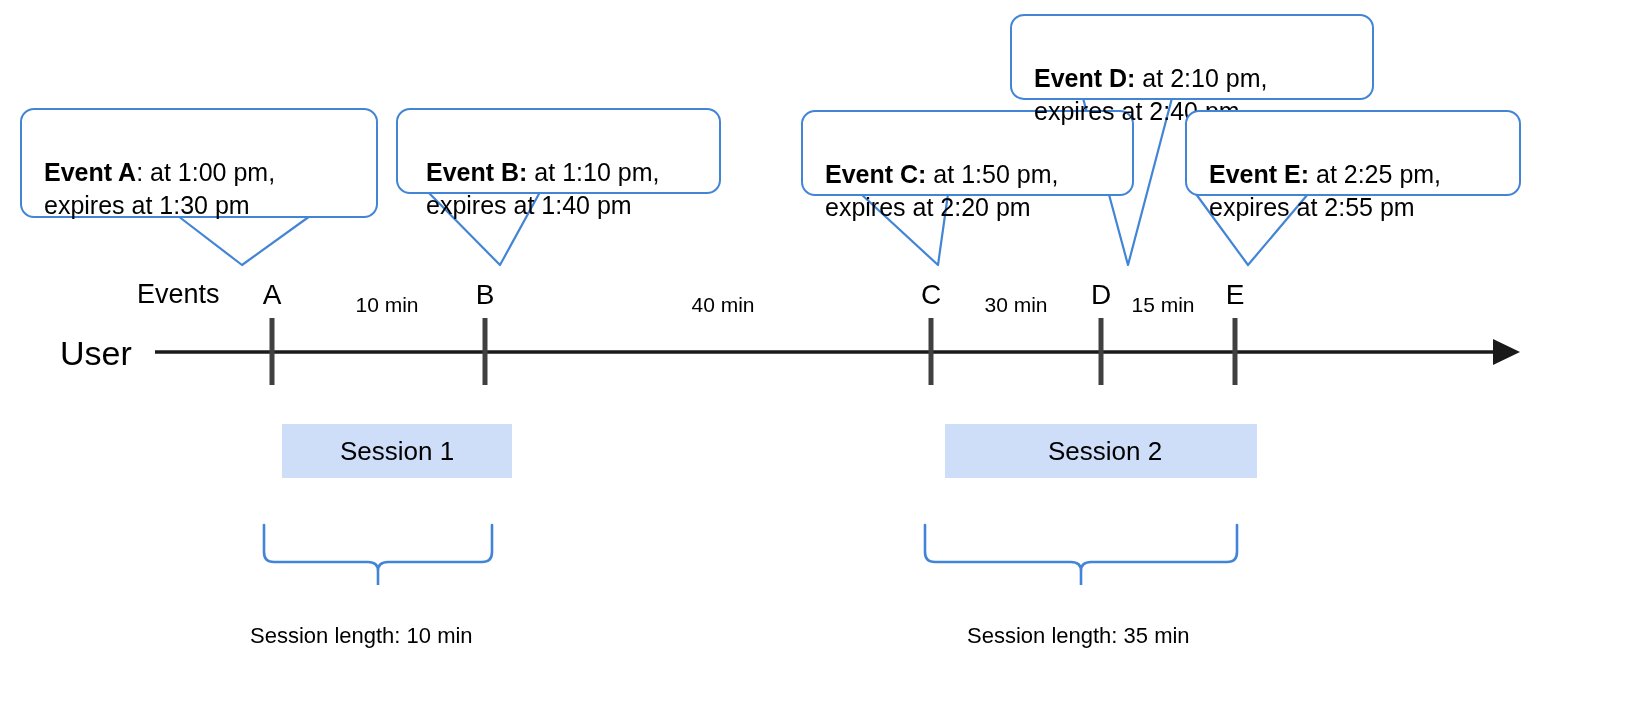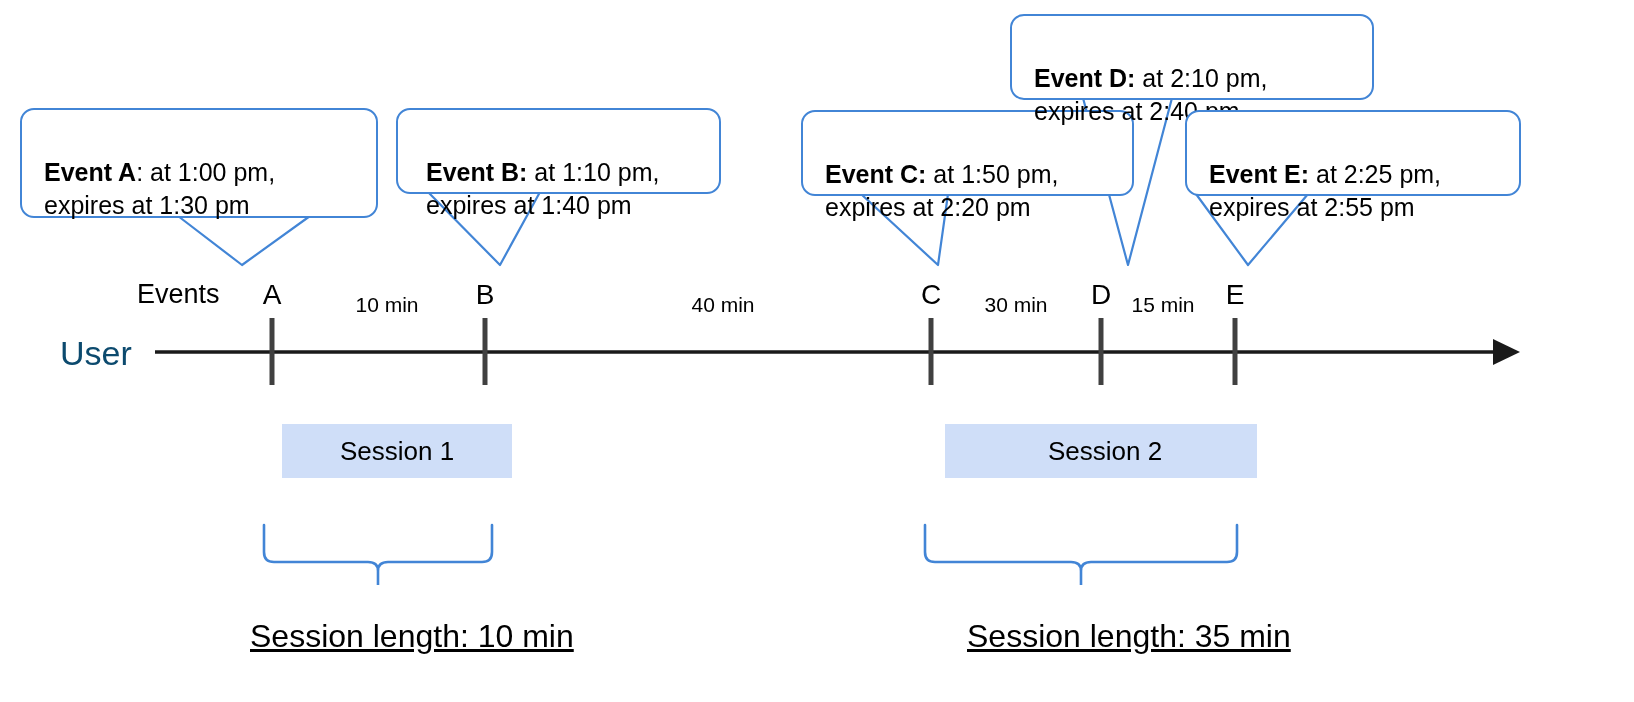--- a/index.html
+++ b/index.html
@@ -43,21 +43,21 @@
     height: 702px;
     overflow: visible;
   }
   .layer-tails { z-index: 5; }
   .layer-axis  { z-index: 3; }
   .layer-brace { z-index: 3; }
 
   
   .axis-label {
     position: absolute;
-    color: #0c4a6e;
+    color: #000000;
     font-size: 34px;
     line-height: 34px;
     white-space: nowrap;
     z-index: 4;
   }
   .events-label {
     position: absolute;
     color: #000000;
     font-size: 27px;
     line-height: 27px;
@@ -92,25 +92,24 @@
     justify-content: center;
     color: #000000;
     font-size: 26px;
     z-index: 4;
     margin-left: 20px;
   }
 
   .session-caption {
     position: absolute;
     color: #000000;
-    font-size: 32px;
+    font-size: 22px;
     line-height: 26px;
     white-space: nowrap;
     z-index: 4;
-    text-decoration: underline;
   }
 </style>
 </head>
 <body>
 
 <div id="stage">
 
   <div class="callout" style="left:20px; top:108px; width:358px; height:110px;">
     <b>Event A</b><span>:</span><span> at 1:00 pm,
 expires at 1:30 pm</span>

